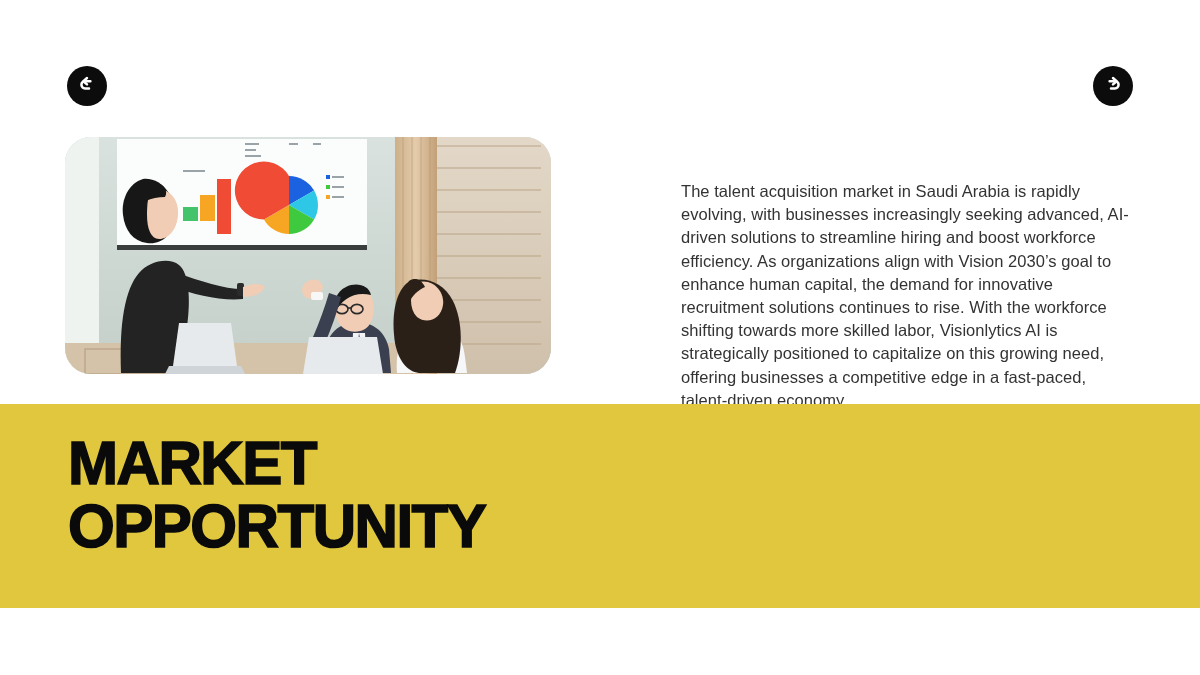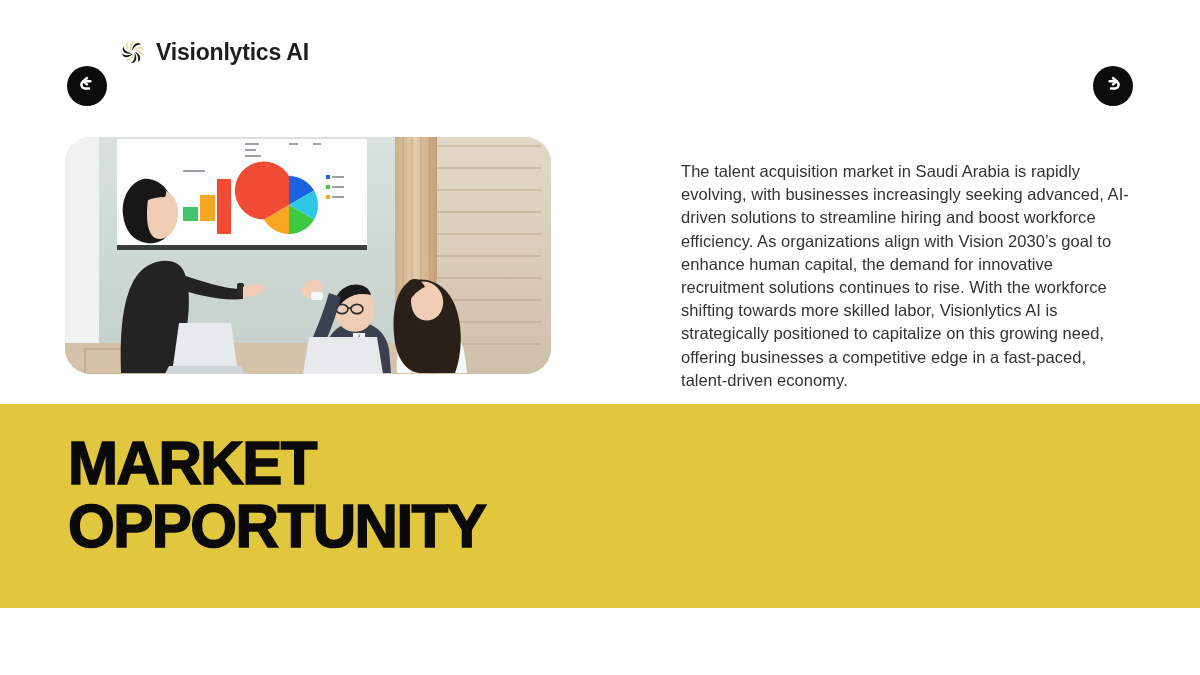--- a/index.html
+++ b/index.html
@@ -81,21 +81,21 @@
     border-radius: 26px;
     overflow: hidden;
     background: #cfd8d4;
   }
   .photo svg { display: block; width: 100%; height: 100%; }
 
   
   .body-copy {
     position: absolute;
     left: 681px;
-    top: 160px;
+    top: 180px;
     width: 452px;
     font-size: 16.5px;
     line-height: 23.2px;
     color: #333333;
     letter-spacing: 0.05px;
   }
 
   
   .band {
     position: absolute;
@@ -121,41 +121,20 @@
     transform-origin: left top;
     -webkit-text-stroke: 1.6px #0a0a0a;
   }
   .title .line { display: block; white-space: nowrap; }
 </style>
 </head>
 <body>
 
 <div class="slide">
 
-  <div class="brand">
-    <span class="brand-mark">
-      <svg viewBox="0 0 26 26" width="26" height="26" aria-hidden="true">
-        <g transform="translate(13,13)">
-          <g>
-            <path d="M0,-1.6 C4.2,-6.8 10.6,-6.4 11.0,-1.2 C8.0,-4.4 3.4,-3.2 0,-1.6 Z" fill="#E7DEA6"></path>
-            <path d="M0,-1.6 C4.2,-6.8 10.6,-6.4 11.0,-1.2 C8.0,-4.4 3.4,-3.2 0,-1.6 Z" fill="#1b1b1b" transform="rotate(72)"></path>
-            <path d="M0,-1.6 C4.2,-6.8 10.6,-6.4 11.0,-1.2 C8.0,-4.4 3.4,-3.2 0,-1.6 Z" fill="#E7DEA6" transform="rotate(144)"></path>
-            <path d="M0,-1.6 C4.2,-6.8 10.6,-6.4 11.0,-1.2 C8.0,-4.4 3.4,-3.2 0,-1.6 Z" fill="#1b1b1b" transform="rotate(216)"></path>
-            <path d="M0,-1.6 C4.2,-6.8 10.6,-6.4 11.0,-1.2 C8.0,-4.4 3.4,-3.2 0,-1.6 Z" fill="#E7DEA6" transform="rotate(288)"></path>
-            <path d="M0,1.6 C-4.2,6.8 -10.6,6.4 -11.0,1.2 C-8.0,4.4 -3.4,3.2 0,1.6 Z" fill="#1b1b1b"></path>
-            <path d="M0,1.6 C-4.2,6.8 -10.6,6.4 -11.0,1.2 C-8.0,4.4 -3.4,3.2 0,1.6 Z" fill="#E7DEA6" transform="rotate(72)"></path>
-            <path d="M0,1.6 C-4.2,6.8 -10.6,6.4 -11.0,1.2 C-8.0,4.4 -3.4,3.2 0,1.6 Z" fill="#1b1b1b" transform="rotate(144)"></path>
-            <path d="M0,1.6 C-4.2,6.8 -10.6,6.4 -11.0,1.2 C-8.0,4.4 -3.4,3.2 0,1.6 Z" fill="#E7DEA6" transform="rotate(216)"></path>
-            <path d="M0,1.6 C-4.2,6.8 -10.6,6.4 -11.0,1.2 C-8.0,4.4 -3.4,3.2 0,1.6 Z" fill="#1b1b1b" transform="rotate(288)"></path>
-          </g>
-        </g>
-      </svg>
-    </span>
-    <span class="brand-name">Visionlytics AI</span>
-  </div>
 
   <button class="nav-btn nav-prev">
     <span>
       <svg width="22" height="22" viewBox="0 0 22 22" aria-hidden="true">
         <path d="M14.4 6.2 H9.0 a3.6 3.6 0 0 0 0 7.2 h4.0" fill="none" stroke="#ffffff" stroke-width="2.5" stroke-linecap="round" stroke-linejoin="round"></path>
         <path d="M11.0 3.0 L7.4 6.2 L11.0 9.4" fill="none" stroke="#ffffff" stroke-width="2.5" stroke-linecap="round" stroke-linejoin="round"></path>
       </svg>
     </span>
   </button>
 

